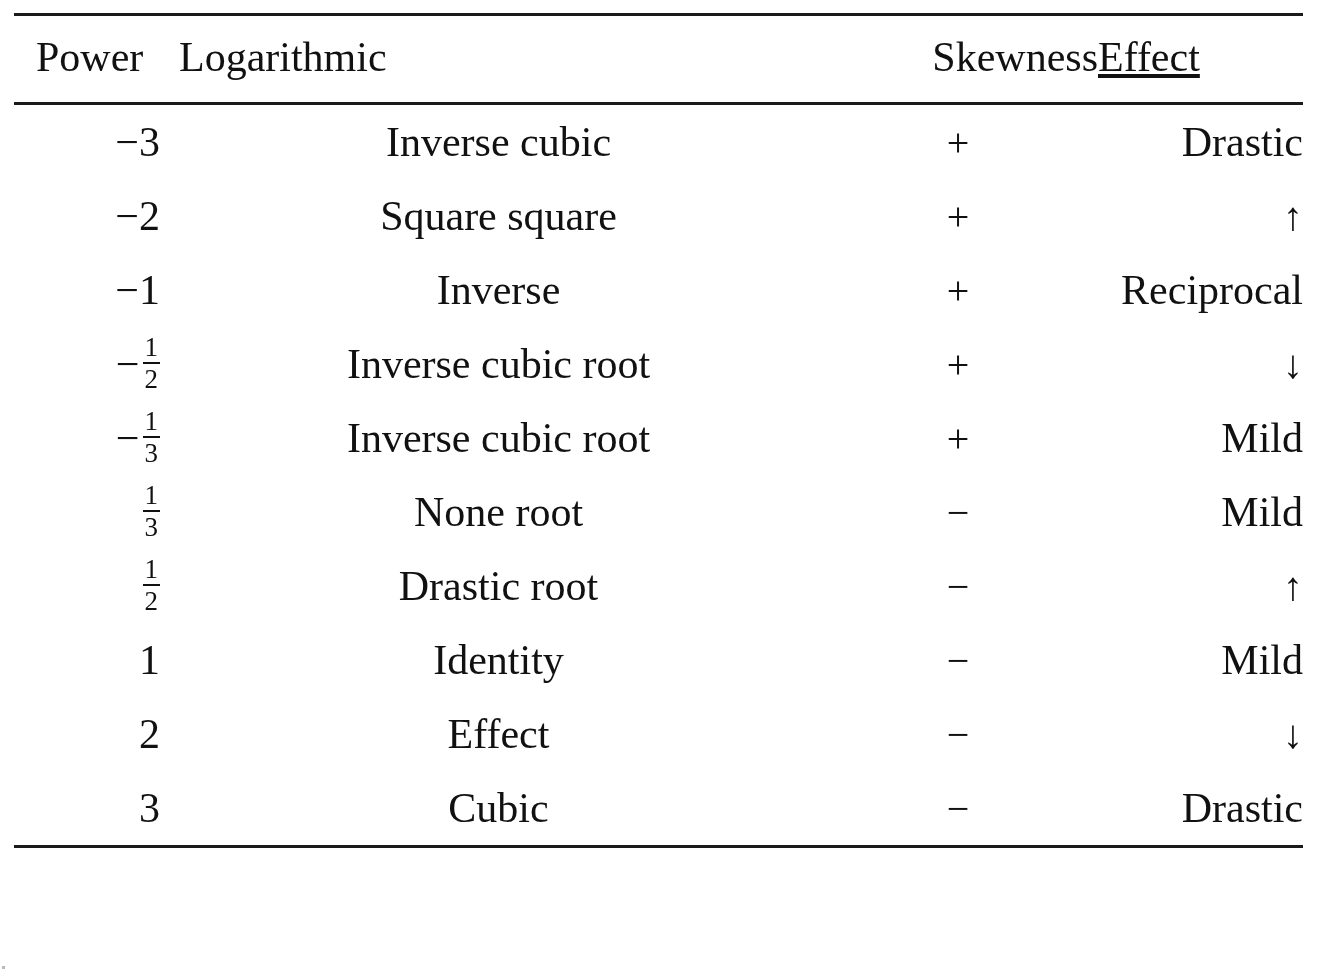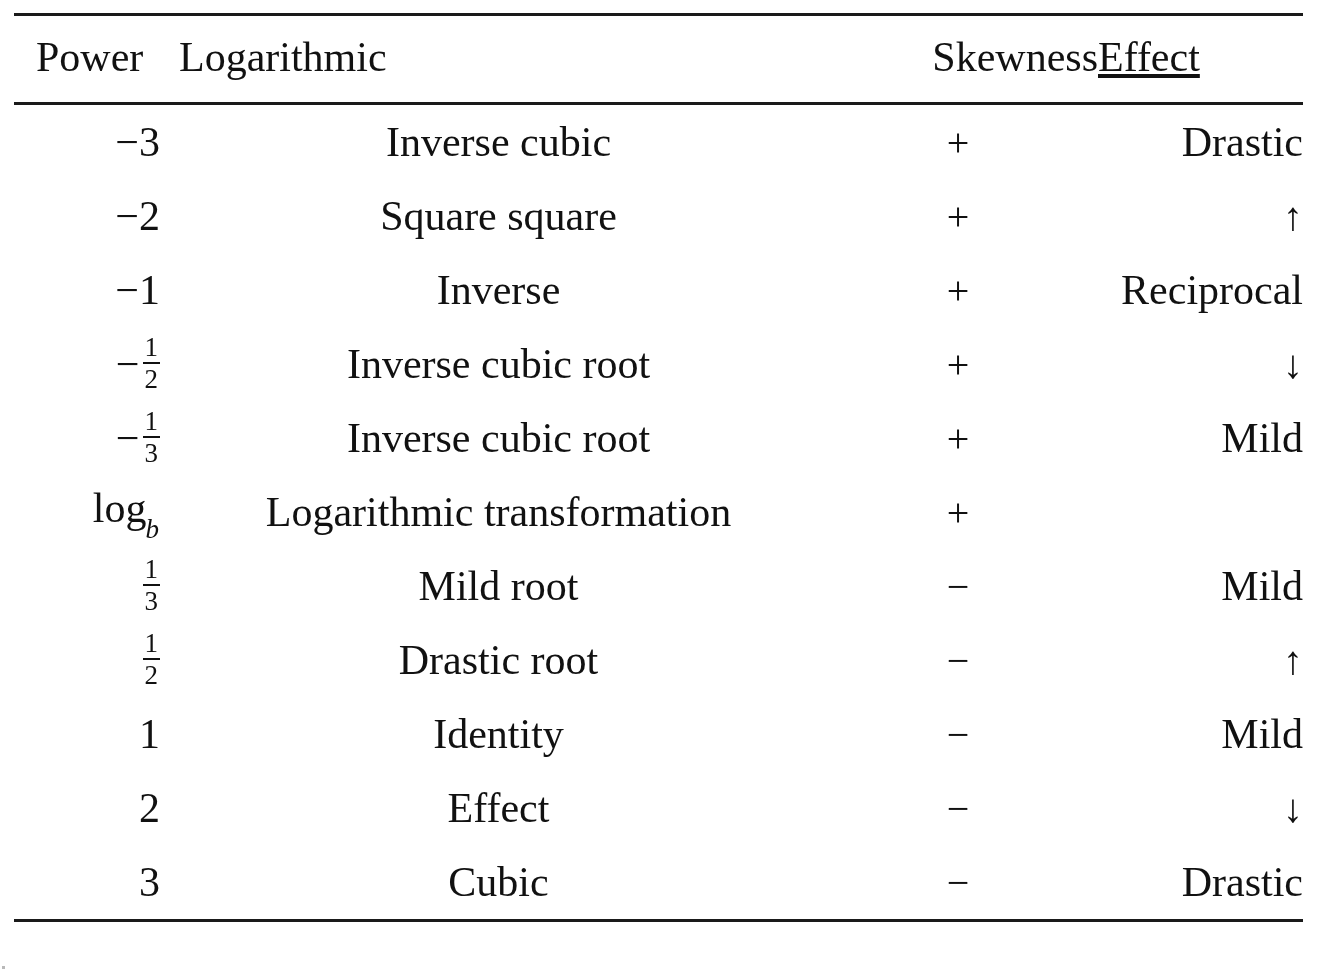--- a/index.html
+++ b/index.html
@@ -194,31 +194,25 @@
         <tr>
           <td class="power"><span class="minus">−</span><span class="frac">
               <span class="num">1</span>
               <span class="den">3</span>
             </span></td>
           <td class="desc">Inverse cubic root</td>
           <td class="skew"><span class="sign">+</span></td>
           <td class="eff"><span>Mild</span></td>
         </tr>
         <tr>
-          <td class="power"><span class="logb">log<span class="sub">b</span></span></td>
-          <td class="desc">Logarithmic transformation</td>
-          <td class="skew"><span class="sign">+</span></td>
-          <td class="eff"></td>
-        </tr>
-        <tr>
           <td class="power"><span class="frac">
               <span class="num">1</span>
               <span class="den">3</span>
             </span></td>
-          <td class="desc">Mild root</td>
+          <td class="desc">None root</td>
           <td class="skew"><span class="sign">−</span></td>
           <td class="eff"><span>Mild</span></td>
         </tr>
         <tr>
           <td class="power"><span class="frac">
               <span class="num">1</span>
               <span class="den">2</span>
             </span></td>
           <td class="desc">Drastic root</td>
           <td class="skew"><span class="sign">−</span></td>

